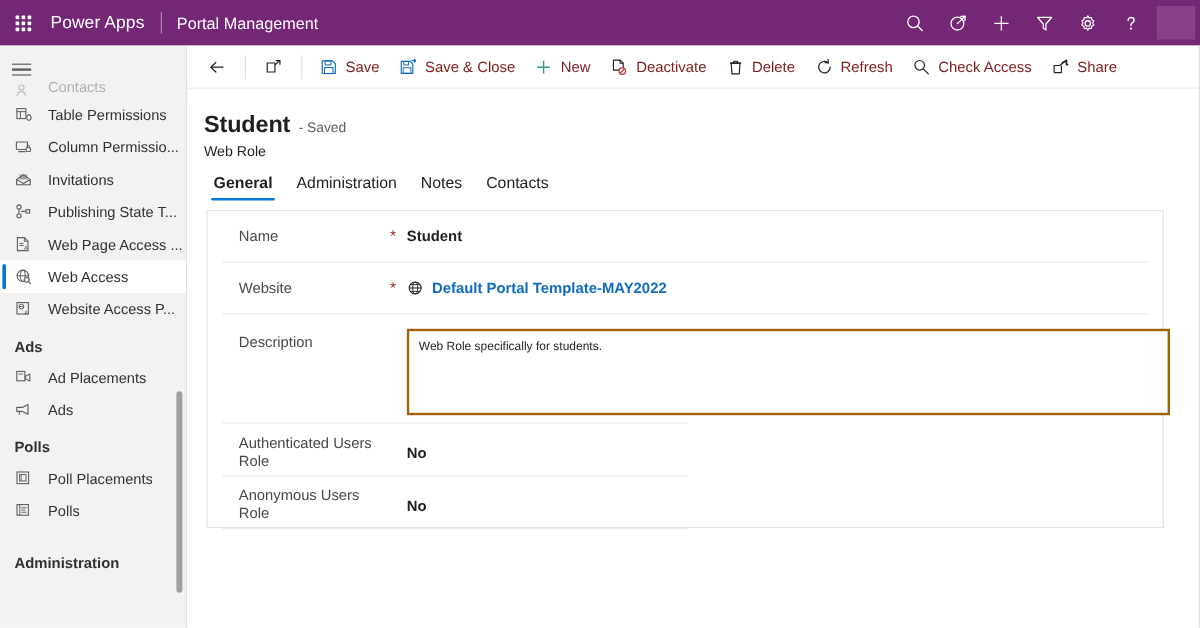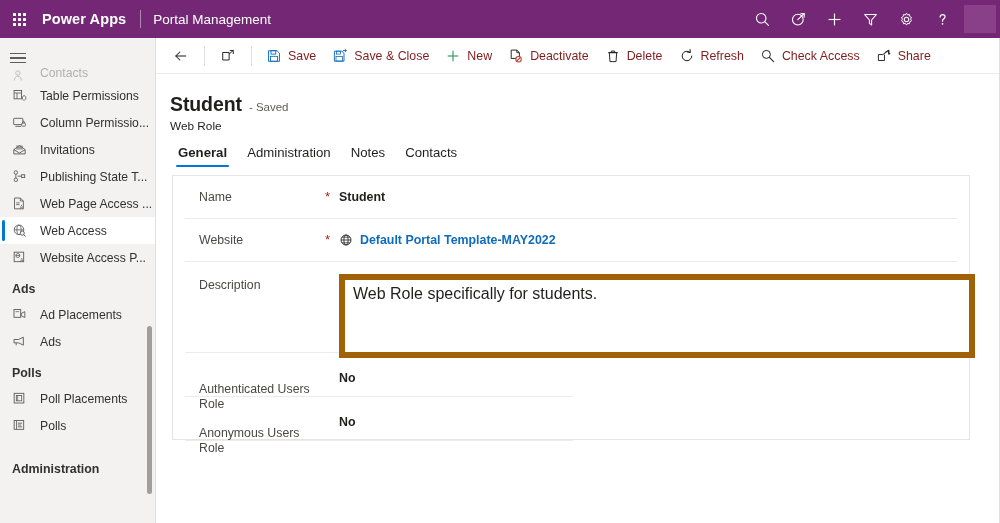--- a/index.html
+++ b/index.html
@@ -26,21 +26,21 @@
     cursor: pointer;
   }
   .waffle-grid {
     display: grid;
     grid-template-columns: repeat(3, 3px);
     grid-template-rows: repeat(3, 3px);
     gap: 2px;
   }
   .waffle-grid i { display: block; width: 3px; height: 3px; background: #ffffff; border-radius: 0.5px; }
   .brand {
-    font-size: 14.5px; font-weight: bold; color: #ffffff;
+    font-size: 14.5px; font-weight: normal; color: #ffffff;
     margin-left: 4px; letter-spacing: .1px; cursor: pointer;
   }
   .brand-sep {
     width: 1px; height: 18px; background: rgba(255,255,255,.45);
     margin: 0 12px 0 14px;
   }
   .appname { font-size: 13.5px; color: #ffffff; font-weight: normal; }
   .suite-right {
     margin-left: auto; display: flex; align-items: center; height: 38px;
   }
@@ -211,30 +211,30 @@
   .link-site {
     display: flex; align-items: center;
     color: #0f6cbd; font-weight: bold; font-size: 12.4px;
     cursor: pointer;
   }
   .link-site .globe { margin-right: 7px; display: flex; align-items: center; color: #201f1e; }
 
   .row-desc { height: 90px; padding-top: 12px; }
   .row-desc .flabel { padding-top: 4px; }
   .desc-box {
-    width: 636px; height: 84px;
-    border: 6px solid #a16207;
+    width: 636px; height: 72px;
+    border: 2px solid #a16207;
     background: #ffffff;
     padding: 6px 8px;
-    font-size: 16px; color: #201f1e; font-weight: normal;
+    font-size: 10px; color: #201f1e; font-weight: normal;
     line-height: 16px;
     cursor: text;
   }
   .row-bool { height: 43px; padding-top: 9px; }
-  .row-bool .flabel { line-height: 15px; margin-top: 20px; }
+  .row-bool .flabel { line-height: 15px; }
   .row-bool .fvalue { padding-top: 9px; }
 
   .main-scroll {
     position: absolute; right: 1px; top: 0;
     width: 5px; height: 449px;
     background: transparent;
   }
   .main-scroll i {
     position: absolute; left: 0; top: 0;
     width: 5px; height: 200px;

